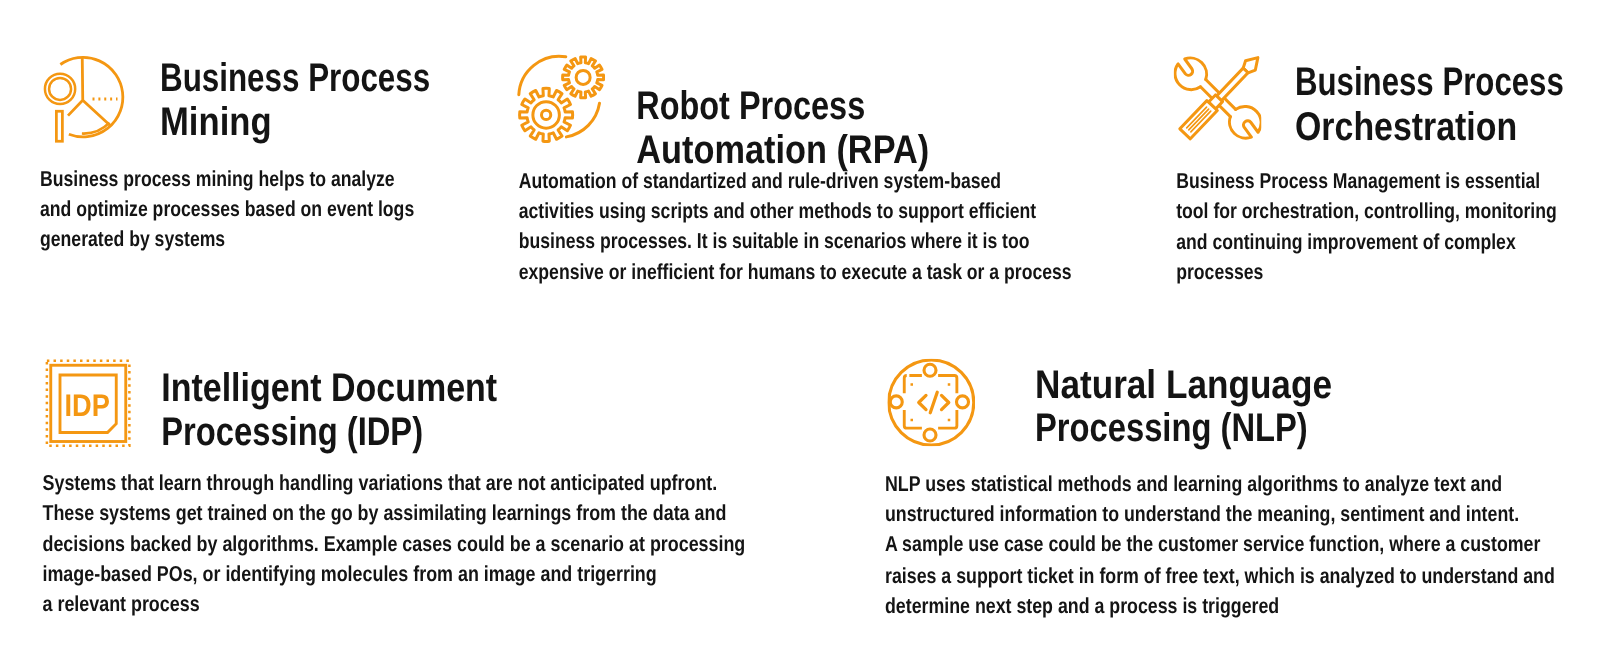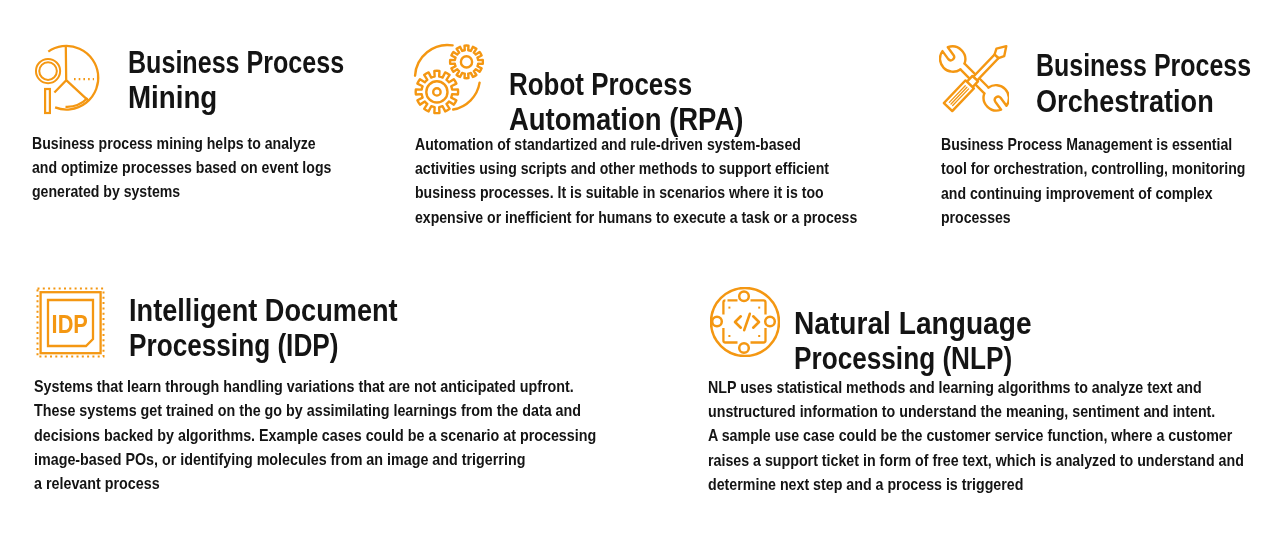--- a/index.html
+++ b/index.html
@@ -82,14 +82,14 @@
     <rect x="48.2" y="19.6" width="2" height="2"></rect>
     <rect x="18.4" y="48" width="2" height="2"></rect>
     <rect x="48.2" y="48" width="2" height="2"></rect>
   </g>
   <g stroke-width="2.6" stroke-linecap="round" stroke-linejoin="round">
     <path d="M 30.8 29.3 L 25 35 L 30.8 40.7"></path>
     <path d="M 43.2 29.3 L 49 35 L 43.2 40.7"></path>
     <path d="M 39.8 26.8 L 34.2 43.2"></path>
   </g>
 </svg>
-<h3 class="abs" style="left:794px;top:289.7px;margin-top:16px;"><span style="transform:scaleX(0.879);">Natural Language</span><br><span style="transform:scaleX(0.818);">Processing (NLP)</span></h3>
+<h3 class="abs" style="left:828px;top:289.7px;"><span style="transform:scaleX(0.879);">Natural Language</span><br><span style="transform:scaleX(0.818);">Processing (NLP)</span></h3>
 <p class="abs" style="left:707.5px;top:374.7px;transform:scaleX(0.823);">NLP uses statistical methods and learning algorithms to analyze text and<br>unstructured information to understand the meaning, sentiment and intent.<br>A sample use case could be the customer service function, where a customer<br>raises a support ticket in form of free text, which is analyzed to understand and<br>determine next step and a process is triggered</p>
 
 </body></html>

